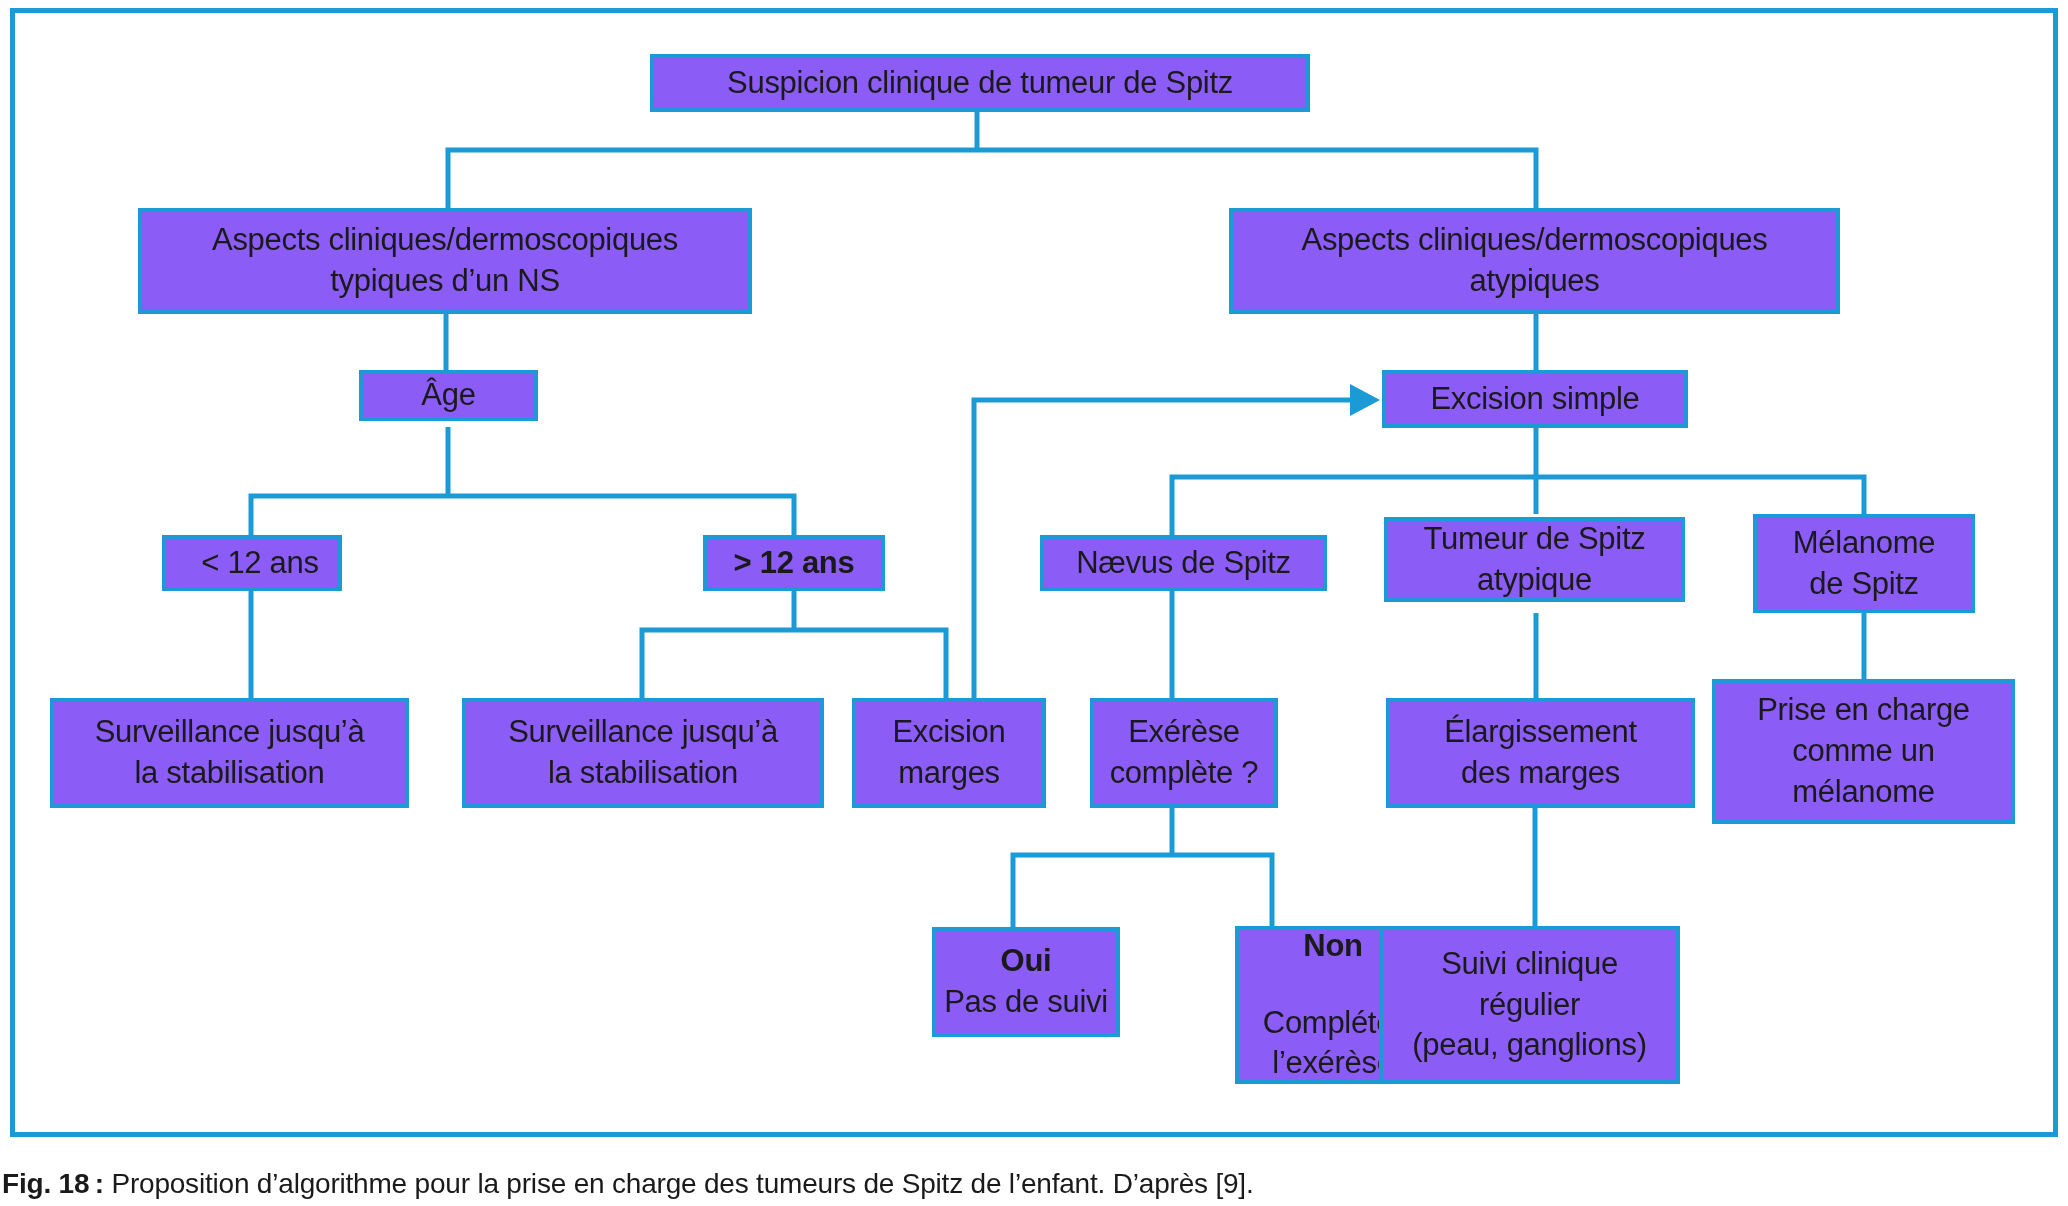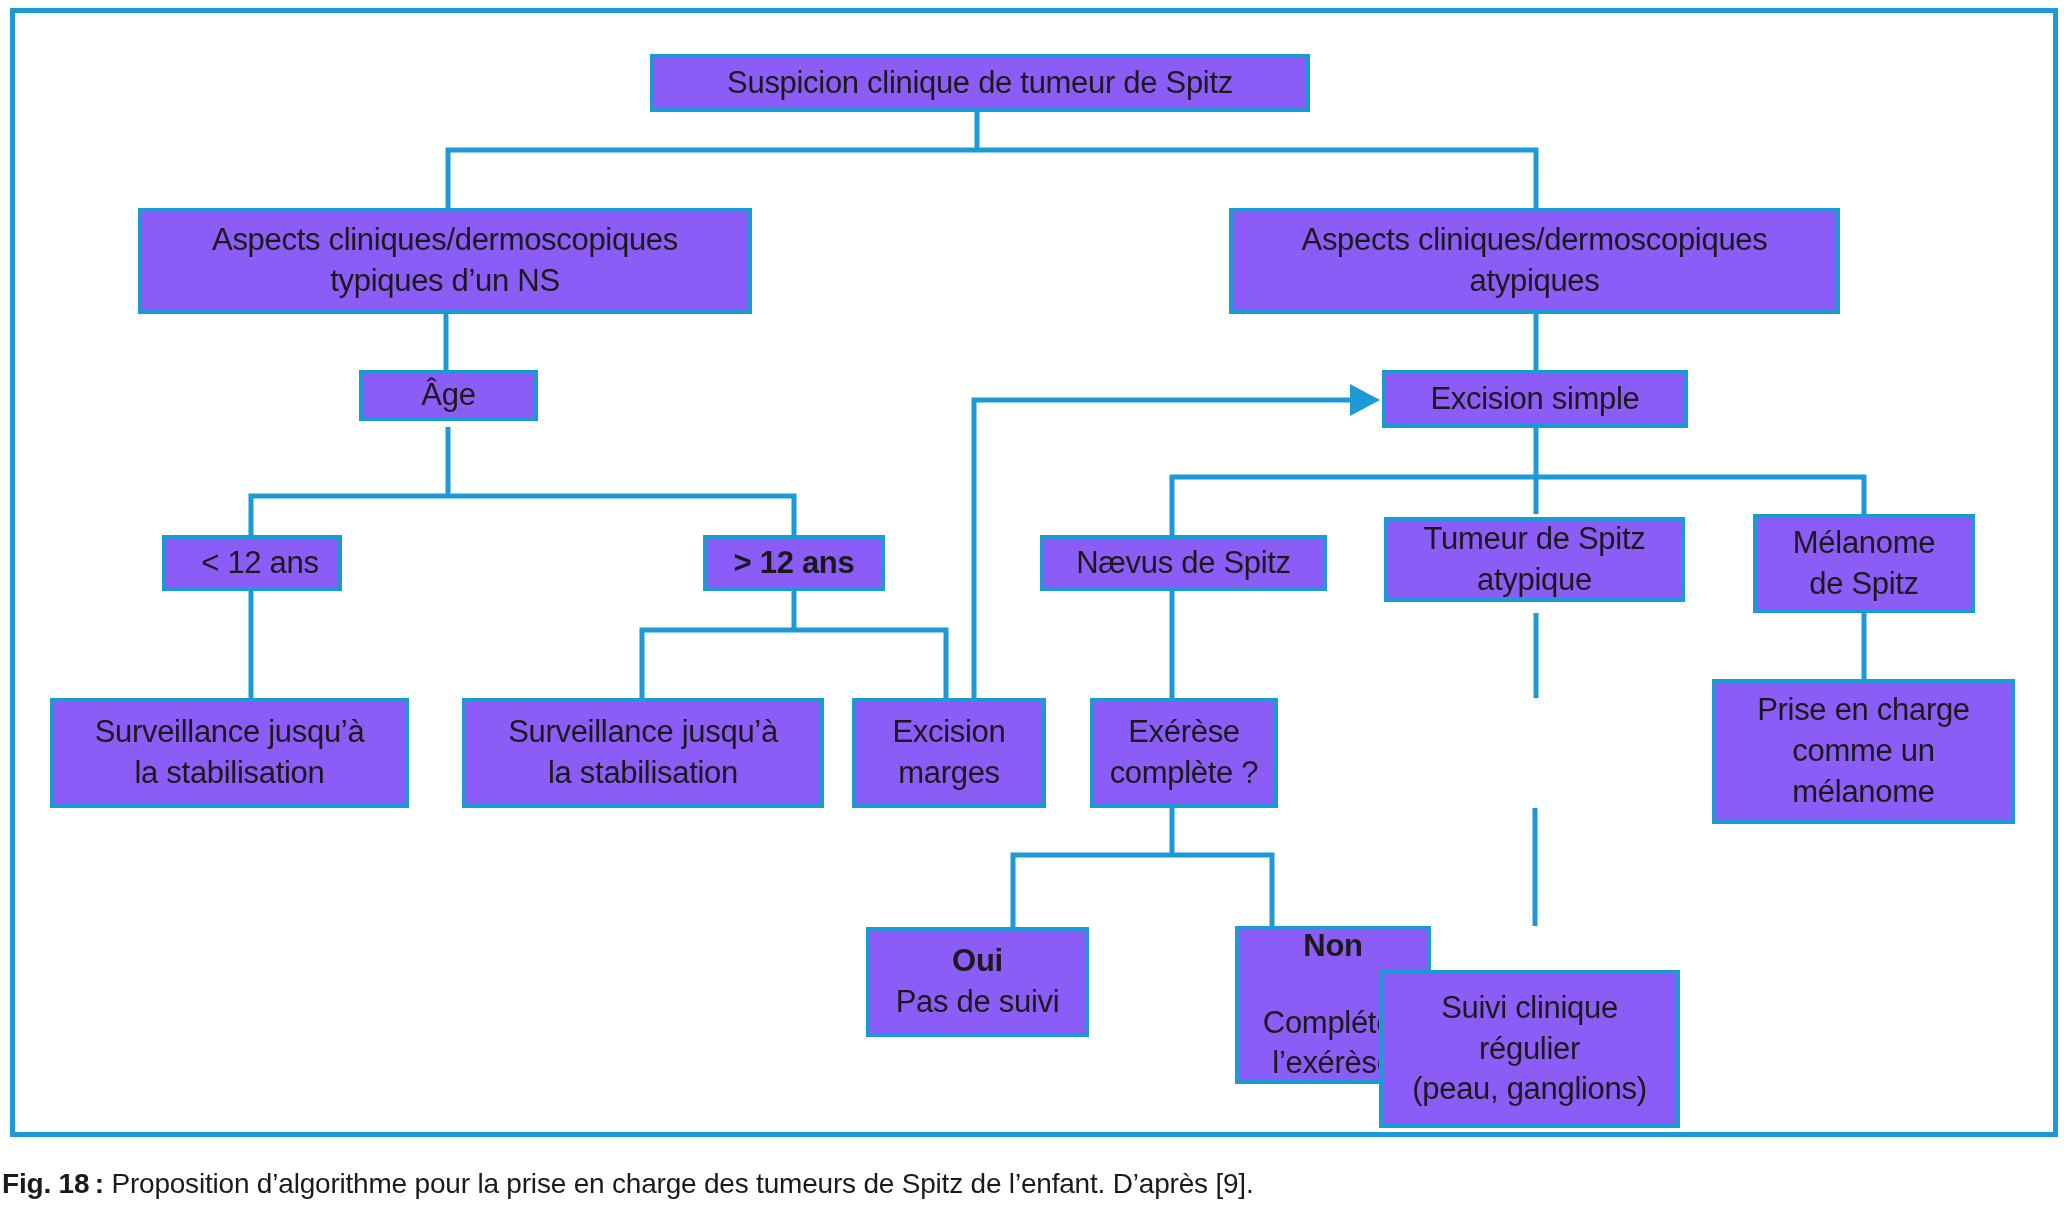--- a/index.html
+++ b/index.html
@@ -126,39 +126,43 @@
   <div class="node" style="left:852px;top:698px;width:194px;height:110px;">
     <span class="txt">Excision
 marges</span>
   </div>
 
   <div class="node" style="left:1090px;top:698px;width:188px;height:110px;">
     <span class="txt">Exérèse
 complète ?</span>
   </div>
 
+  <div class="node" style="left:1386px;top:698px;width:309px;height:110px;">
+    <span class="txt">Élargissement
+des marges</span>
+  </div>
 
   <div class="node" style="left:1712px;top:679px;width:303px;height:145px;">
     <span class="txt">Prise en charge
 comme un
 mélanome</span>
   </div>
 
-  <div class="node" style="left:866px;top:927px;width:223px;height:110px;">
+  <div class="node" style="left:932px;top:927px;width:188px;height:110px;">
     <span class="lead">Oui</span>
     <span class="txt">Pas de suivi</span>
   </div>
 
   <div class="node" style="left:1235px;top:926px;width:196px;height:158px;gap:36px;">
     <span class="lead">Non</span>
     <span class="txt">Compléter
 l’exérèse</span>
   </div>
 
-  <div class="node" style="left:1379px;top:926px;width:301px;height:158px;margin-top:44px;">
+  <div class="node" style="left:1379px;top:926px;width:301px;height:158px;">
     <span class="txt">Suivi clinique
 régulier
 (peau, ganglions)</span>
   </div>
 
   <div class="caption">
     <span class="cap-label">Fig. 18 :</span><span> Proposition d’algorithme pour la prise en charge des tumeurs de Spitz de l’enfant. D’après [9].</span>
   </div>
 
 </div>

